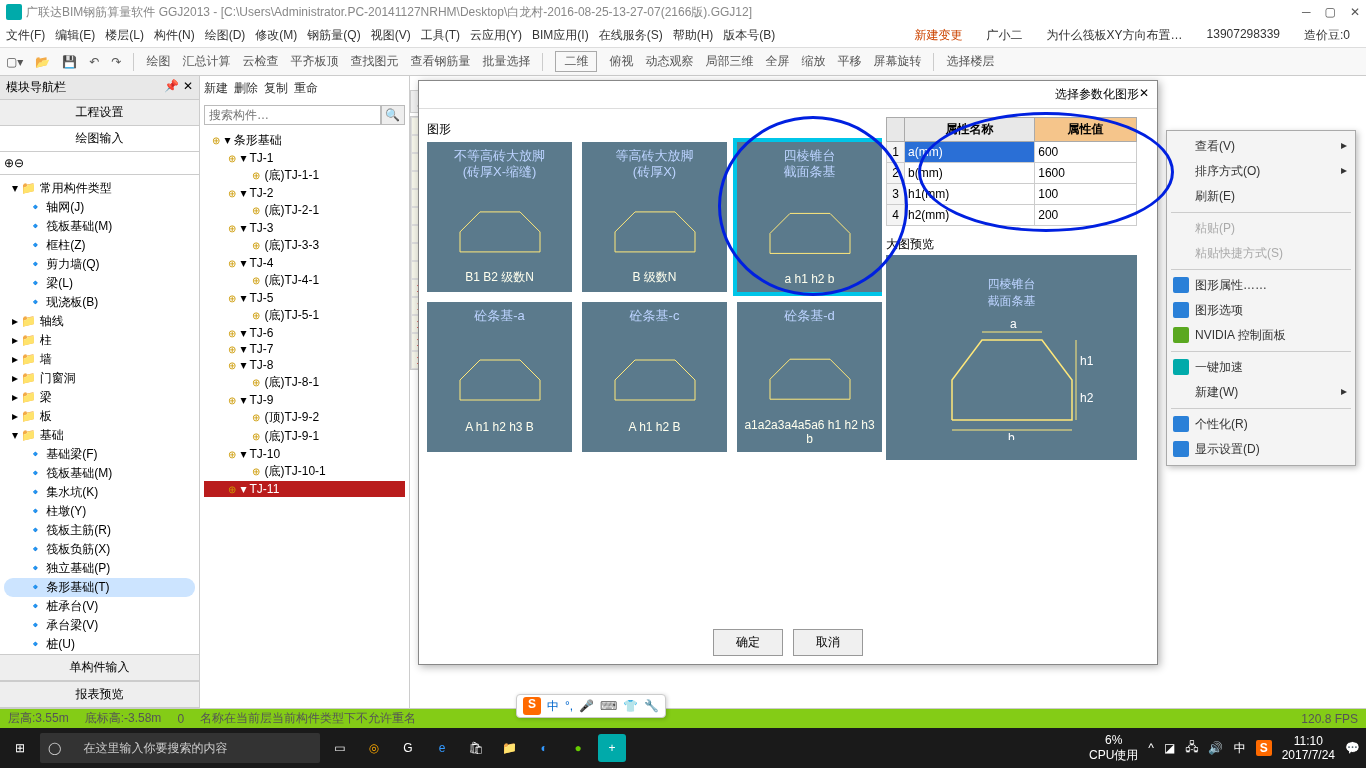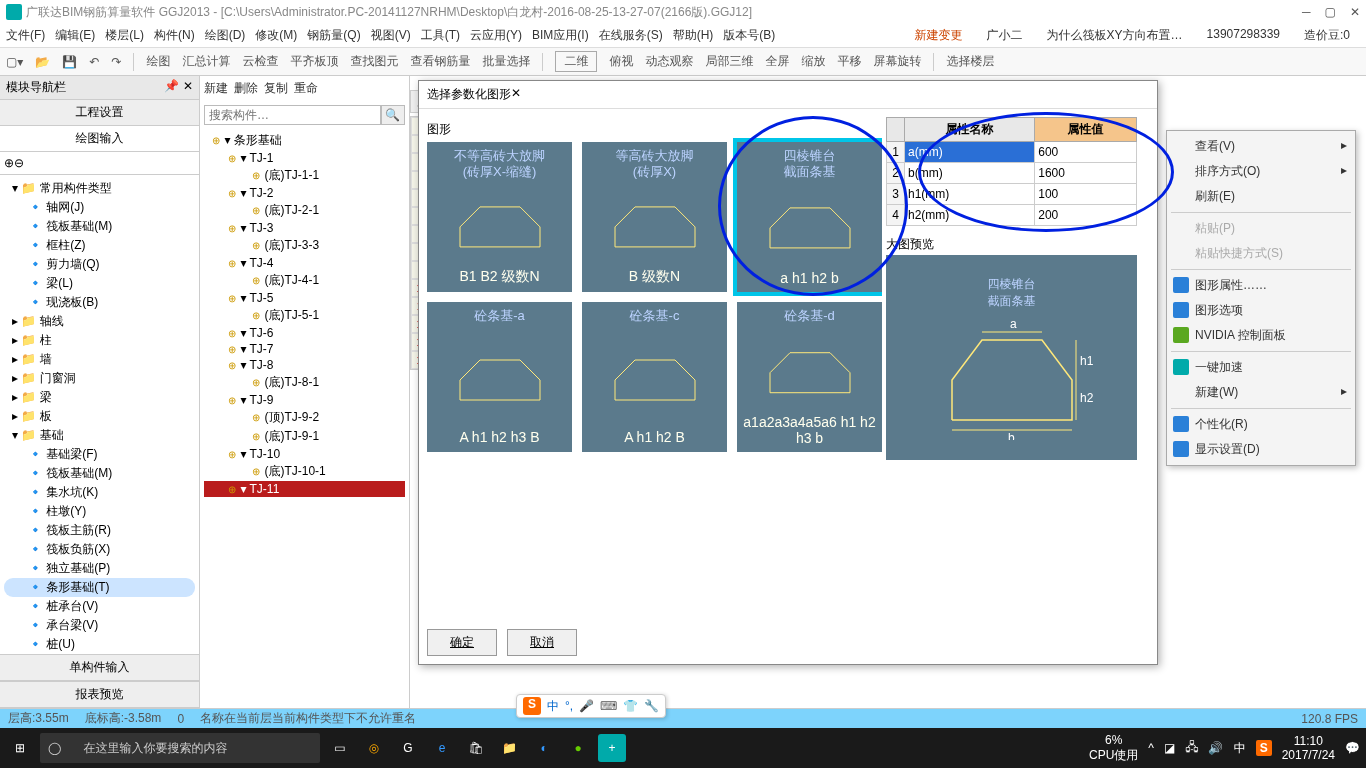--- a/index.html
+++ b/index.html
@@ -33,50 +33,50 @@
 .mtree .l0 { padding-left: 8px; }
 .mtree .l1 { padding-left: 24px; }
 .mtree .l2 { padding-left: 48px; }
 .mtree .bullet::before { content: "⊕"; color: #c90; margin-right: 4px; font-size: 10px; }
 .mtree .sel { background: #b91c1c; color: #fff; }
 .canvas { flex: 1; background: #fff; position: relative; }
 .ruler { background: #f4f4e8; border: 1px solid #ccc; }
 .rulerrow { display: flex; }
 .rulerrow .rc { width: 22px; height: 18px; border: 1px solid #ddd; text-align: center; color: #c00; font-size: 10px; line-height: 18px; }
 .dialog { position: absolute; left: 418px; top: 80px; width: 740px; height: 585px; background: #fff; border: 1px solid #888; box-shadow: 2px 2px 8px rgba(0,0,0,0.3); display: flex; flex-direction: column; }
-.dlgtitle { padding: 5px 8px; border-bottom: 1px solid #ddd; display: flex; justify-content: flex-start; }
+.dlgtitle { padding: 5px 8px; border-bottom: 1px solid #ddd; display: flex; justify-content: flex-end; }
 .dlgbody { flex: 1; display: flex; padding: 8px; gap: 4px; overflow: hidden; }
 .dlgleft { display: flex; flex-direction: column; overflow: auto; }
 .dlgleft .hdr { padding: 4px 0; }
 .thumbgrid { display: grid; grid-template-columns: repeat(3, 145px); gap: 10px; }
 .thumb { background: #5b7a8c; color: #fff; height: 150px; display: flex; flex-direction: column; align-items: center; justify-content: flex-start; padding: 6px 4px; position: relative; cursor: pointer; }
 .thumb.sel { outline: 4px solid #00c5e8; }
 .thumb .tl { color: #bcd3ff; font-size: 13px; text-align: center; line-height: 1.2; margin-bottom: 6px; }
-.thumb .sh { font-size: 14px; color: #ffe; text-align: center; margin-top: 9px; }
+.thumb .sh { font-size: 12px; color: #ffe; text-align: center; }
 .thumb svg { width: 120px; height: 90px; }
 .thumb svg line, .thumb svg polyline, .thumb svg rect { stroke: #ffe87a; stroke-width: 1; fill: none; }
 .dlgright { width: 251px; display: flex; flex-direction: column; gap: 8px; }
 .proptbl { width: 100%; border-collapse: collapse; }
 .proptbl th { border: 1px solid #aaa; padding: 3px; background: #e8e8e8; }
 .proptbl th.val { background: #f5c58b; }
 .proptbl td { border: 1px solid #ccc; padding: 3px; }
 .proptbl tr.sel td.name { background: #2a6fd6; color: #fff; }
 .proptbl td.idx { width: 18px; text-align: center; background: #f4f4f4; }
 .preview { flex: 1; }
 .preview .hdr { padding: 2px 0; }
 .preview .pv { background: #5b7a8c; height: 205px; display: flex; flex-direction: column; align-items: center; justify-content: center; color: #bcd3ff; font-size: 20px; padding: 8px; }
-.dlgbtns { display: flex; justify-content: flex-start; gap: 10px; padding: 8px; text-decoration: underline; }
+.dlgbtns { display: flex; justify-content: center; gap: 10px; padding: 8px; }
 .dlgbtns button { padding: 4px 22px; border: 1px solid #999; background: #f0f0f0; }
 .ctxmenu { position: absolute; left: 1166px; top: 130px; width: 190px; background: #f4f4f4; border: 1px solid #aaa; box-shadow: 2px 2px 6px rgba(0,0,0,0.25); padding: 3px 2px; z-index: 50; }
 .ctxmenu .mi { padding: 4px 22px 4px 26px; display: flex; justify-content: space-between; color: #333; position: relative; }
 .ctxmenu .mi.disabled { color: #aaa; }
 .ctxmenu .sep { height: 1px; background: #ccc; margin: 3px 2px; }
 .ctxmenu .mi .arrow::after { content: "▸"; position: absolute; right: 6px; }
 .ctxmenu .mi .ic { position: absolute; left: 4px; width: 16px; height: 16px; }
-.statusbar { height: 20px; background: #7dd3fc; border-top: 1px solid #ccc; display: flex; align-items: center; padding: 0 8px; gap: 16px; color: #555; }
+.statusbar { height: 20px; background: #84cc16; border-top: 1px solid #ccc; display: flex; align-items: center; padding: 0 8px; gap: 16px; color: #555; }
 .statusbar .right { margin-left: auto; }
 .taskbar { height: 40px; background: #1a1a1a; display: flex; align-items: center; padding: 0 6px; color: #fff; gap: 6px; }
 .taskbar .search { background: #333; height: 30px; width: 280px; display: flex; align-items: center; padding: 0 8px; color: #ccc; border-radius: 2px; }
 .taskbar .tico { width: 28px; height: 28px; display: flex; align-items: center; justify-content: center; }
 .taskbar .tray { margin-left: auto; display: flex; align-items: center; gap: 10px; font-size: 11px; }
 .circle1 { position: absolute; border: 3px solid #0020e0; border-radius: 50%; pointer-events: none; z-index: 60; }
 .imebar { position: absolute; left: 516px; top: 694px; background: #fff; border: 1px solid #ccc; border-radius: 4px; padding: 2px 6px; display: flex; gap: 6px; align-items: center; z-index: 55; box-shadow: 1px 1px 4px rgba(0,0,0,0.2); }
 .imebar .slogo { background: #ff6a00; color: #fff; width: 18px; height: 18px; text-align: center; border-radius: 3px; font-weight: bold; }
 </style>
 </head>

